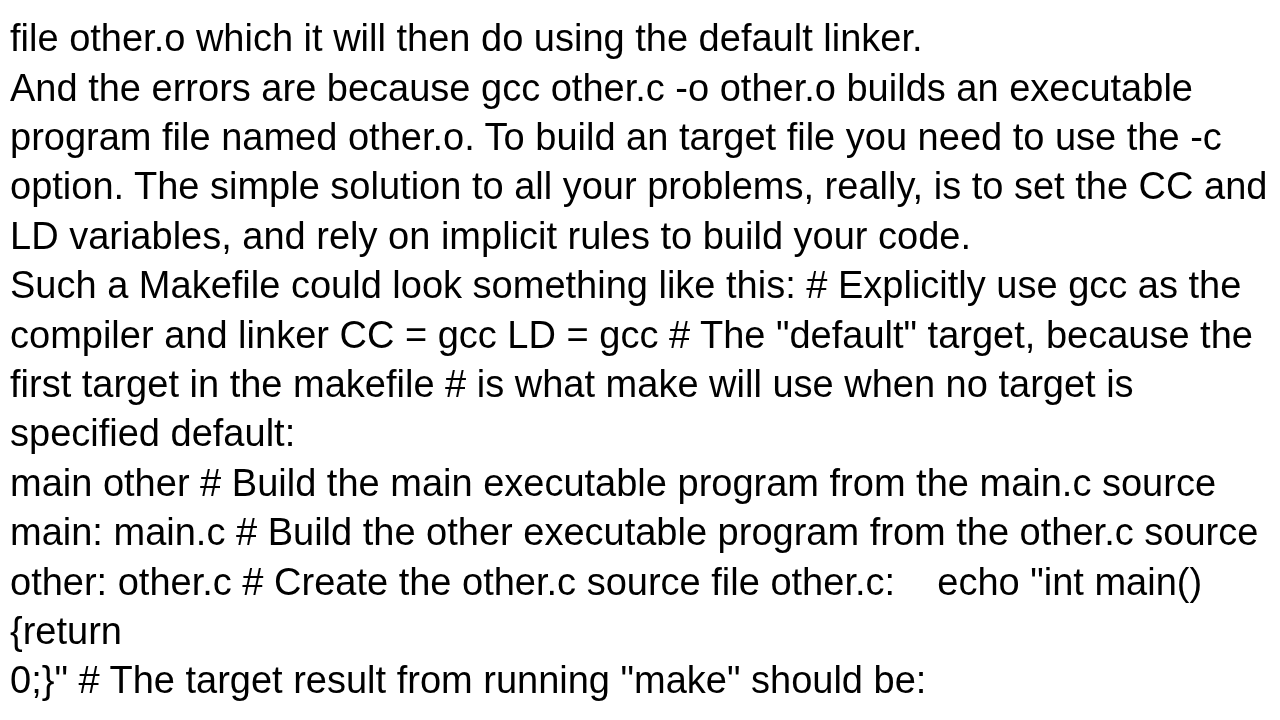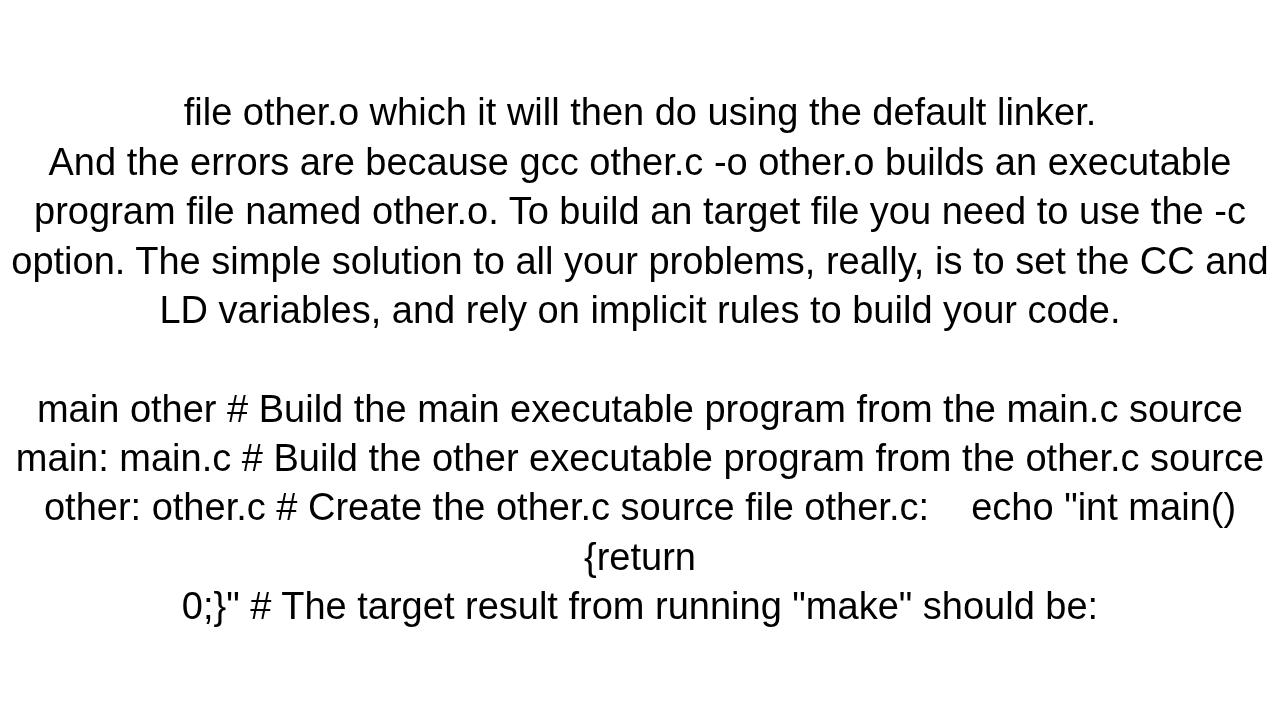--- a/index.html
+++ b/index.html
@@ -25,32 +25,32 @@
       padding: 0 10px;
       display: flex;
       align-items: center;
       justify-content: center;
     }
 
     .text-block {
       font-family: Arial, sans-serif;
       font-size: 38px;
       line-height: 1.3;
-      text-align: center;
       color: #000000;
       width: 1260px;
     }
   </style>
 </head>
 <body>
 
 <div class="content-area">
   <p class="text-block">
     <span>file other.o which it will then do using the default linker.</span>
     <br>
     <span>And the errors are because gcc other.c -o other.o builds an executable program file named other.o. To build an target file you need to use the -c option. The simple solution to all your problems, really, is to set the CC and LD variables, and rely on implicit rules to build your code.</span>
     <br>
+    <span>Such a Makefile could look something like this: # Explicitly use gcc as the compiler and linker CC = gcc LD = gcc  # The "default" target, because the first target in the makefile # is what make will use when no target is specified default:</span>
     <br>
     <span>main other  # Build the main executable program from the main.c source main: main.c  # Build the other executable program from the other.c source other: other.c  # Create the other.c source file other.c:&nbsp;&nbsp;&nbsp;&nbsp;echo "int main(){return</span>
     <br>
     <span>0;}" # The target result from running "make" should be:</span>
   </p>
 </div>
 
 </body></html>

